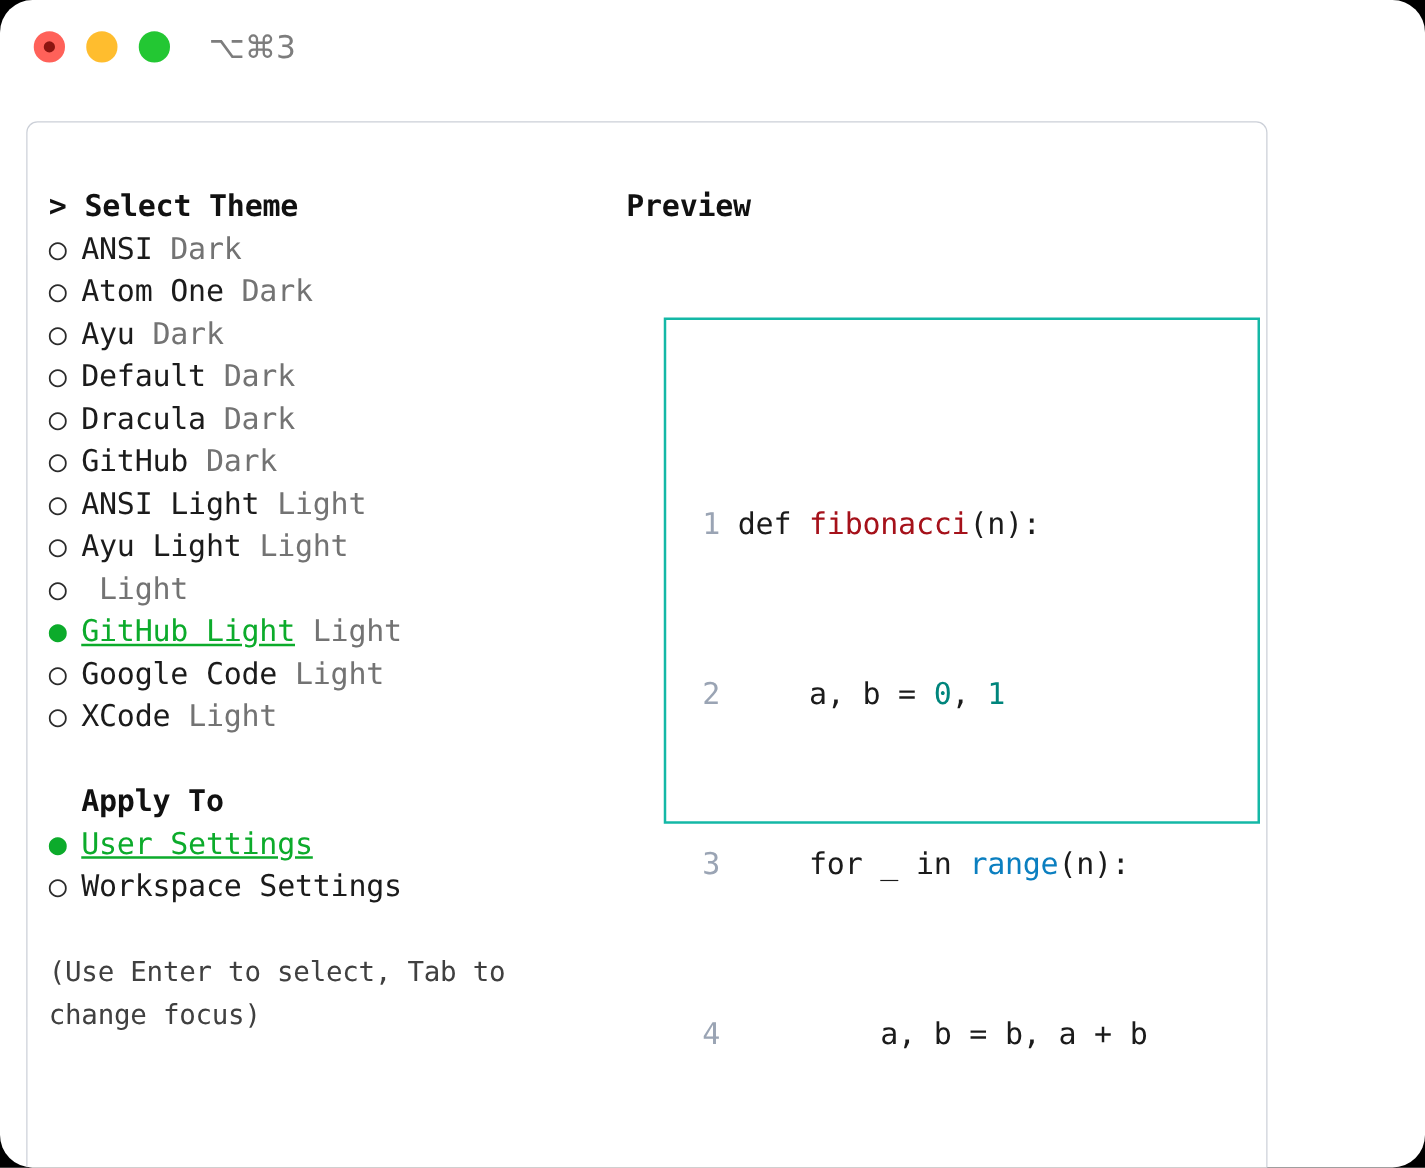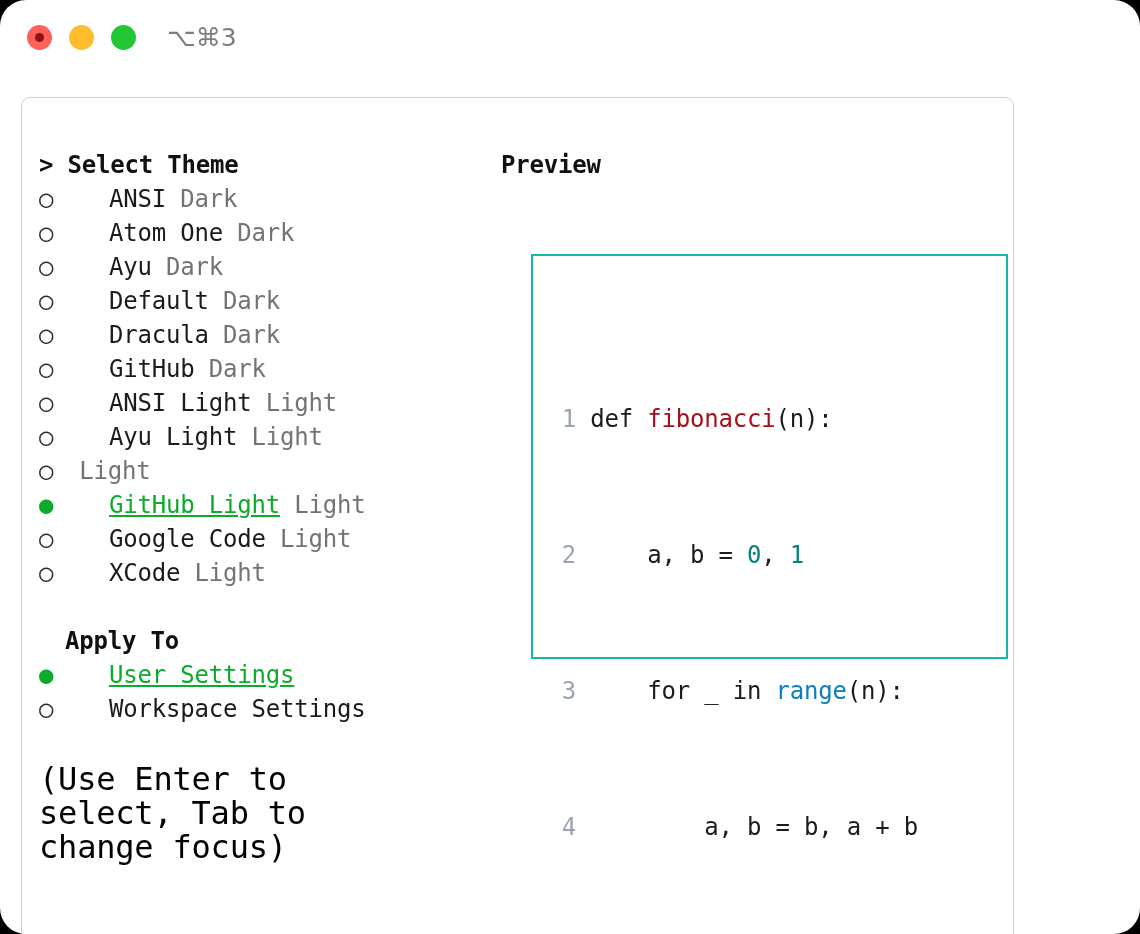--- a/index.html
+++ b/index.html
@@ -115,31 +115,31 @@
     display: flex;
     align-items: baseline;
   }
   .marker {
     display: inline-block;
     width: 26px;
     flex: 0 0 26px;
     color: #2b2b2b;
   }
   .marker.sel { color: #0cab2b; }
-  .opt-label { color: #1b1b1b; margin-left: 44px; }
+  .opt-label { color: #1b1b1b; }
   .opt-row.sel .opt-label { color: #0cab2b; text-decoration: underline; }
   .opt-suffix { color: #737373; }
 
   .spacer-sm { height: 34px; }
   .spacer-gap { height: 36px; }
 
   .hint {
-    font-size: 32px;
-    line-height: 34px;
-    color: #000000;
+    font-size: 22px;
+    line-height: 34px;
+    color: #404040;
     letter-spacing: -0.2px;
     width: 400px;
   }
 
   
   .preview-box {
     position: absolute;
     left: 30px;
     top: 106px;
     width: 477px;

